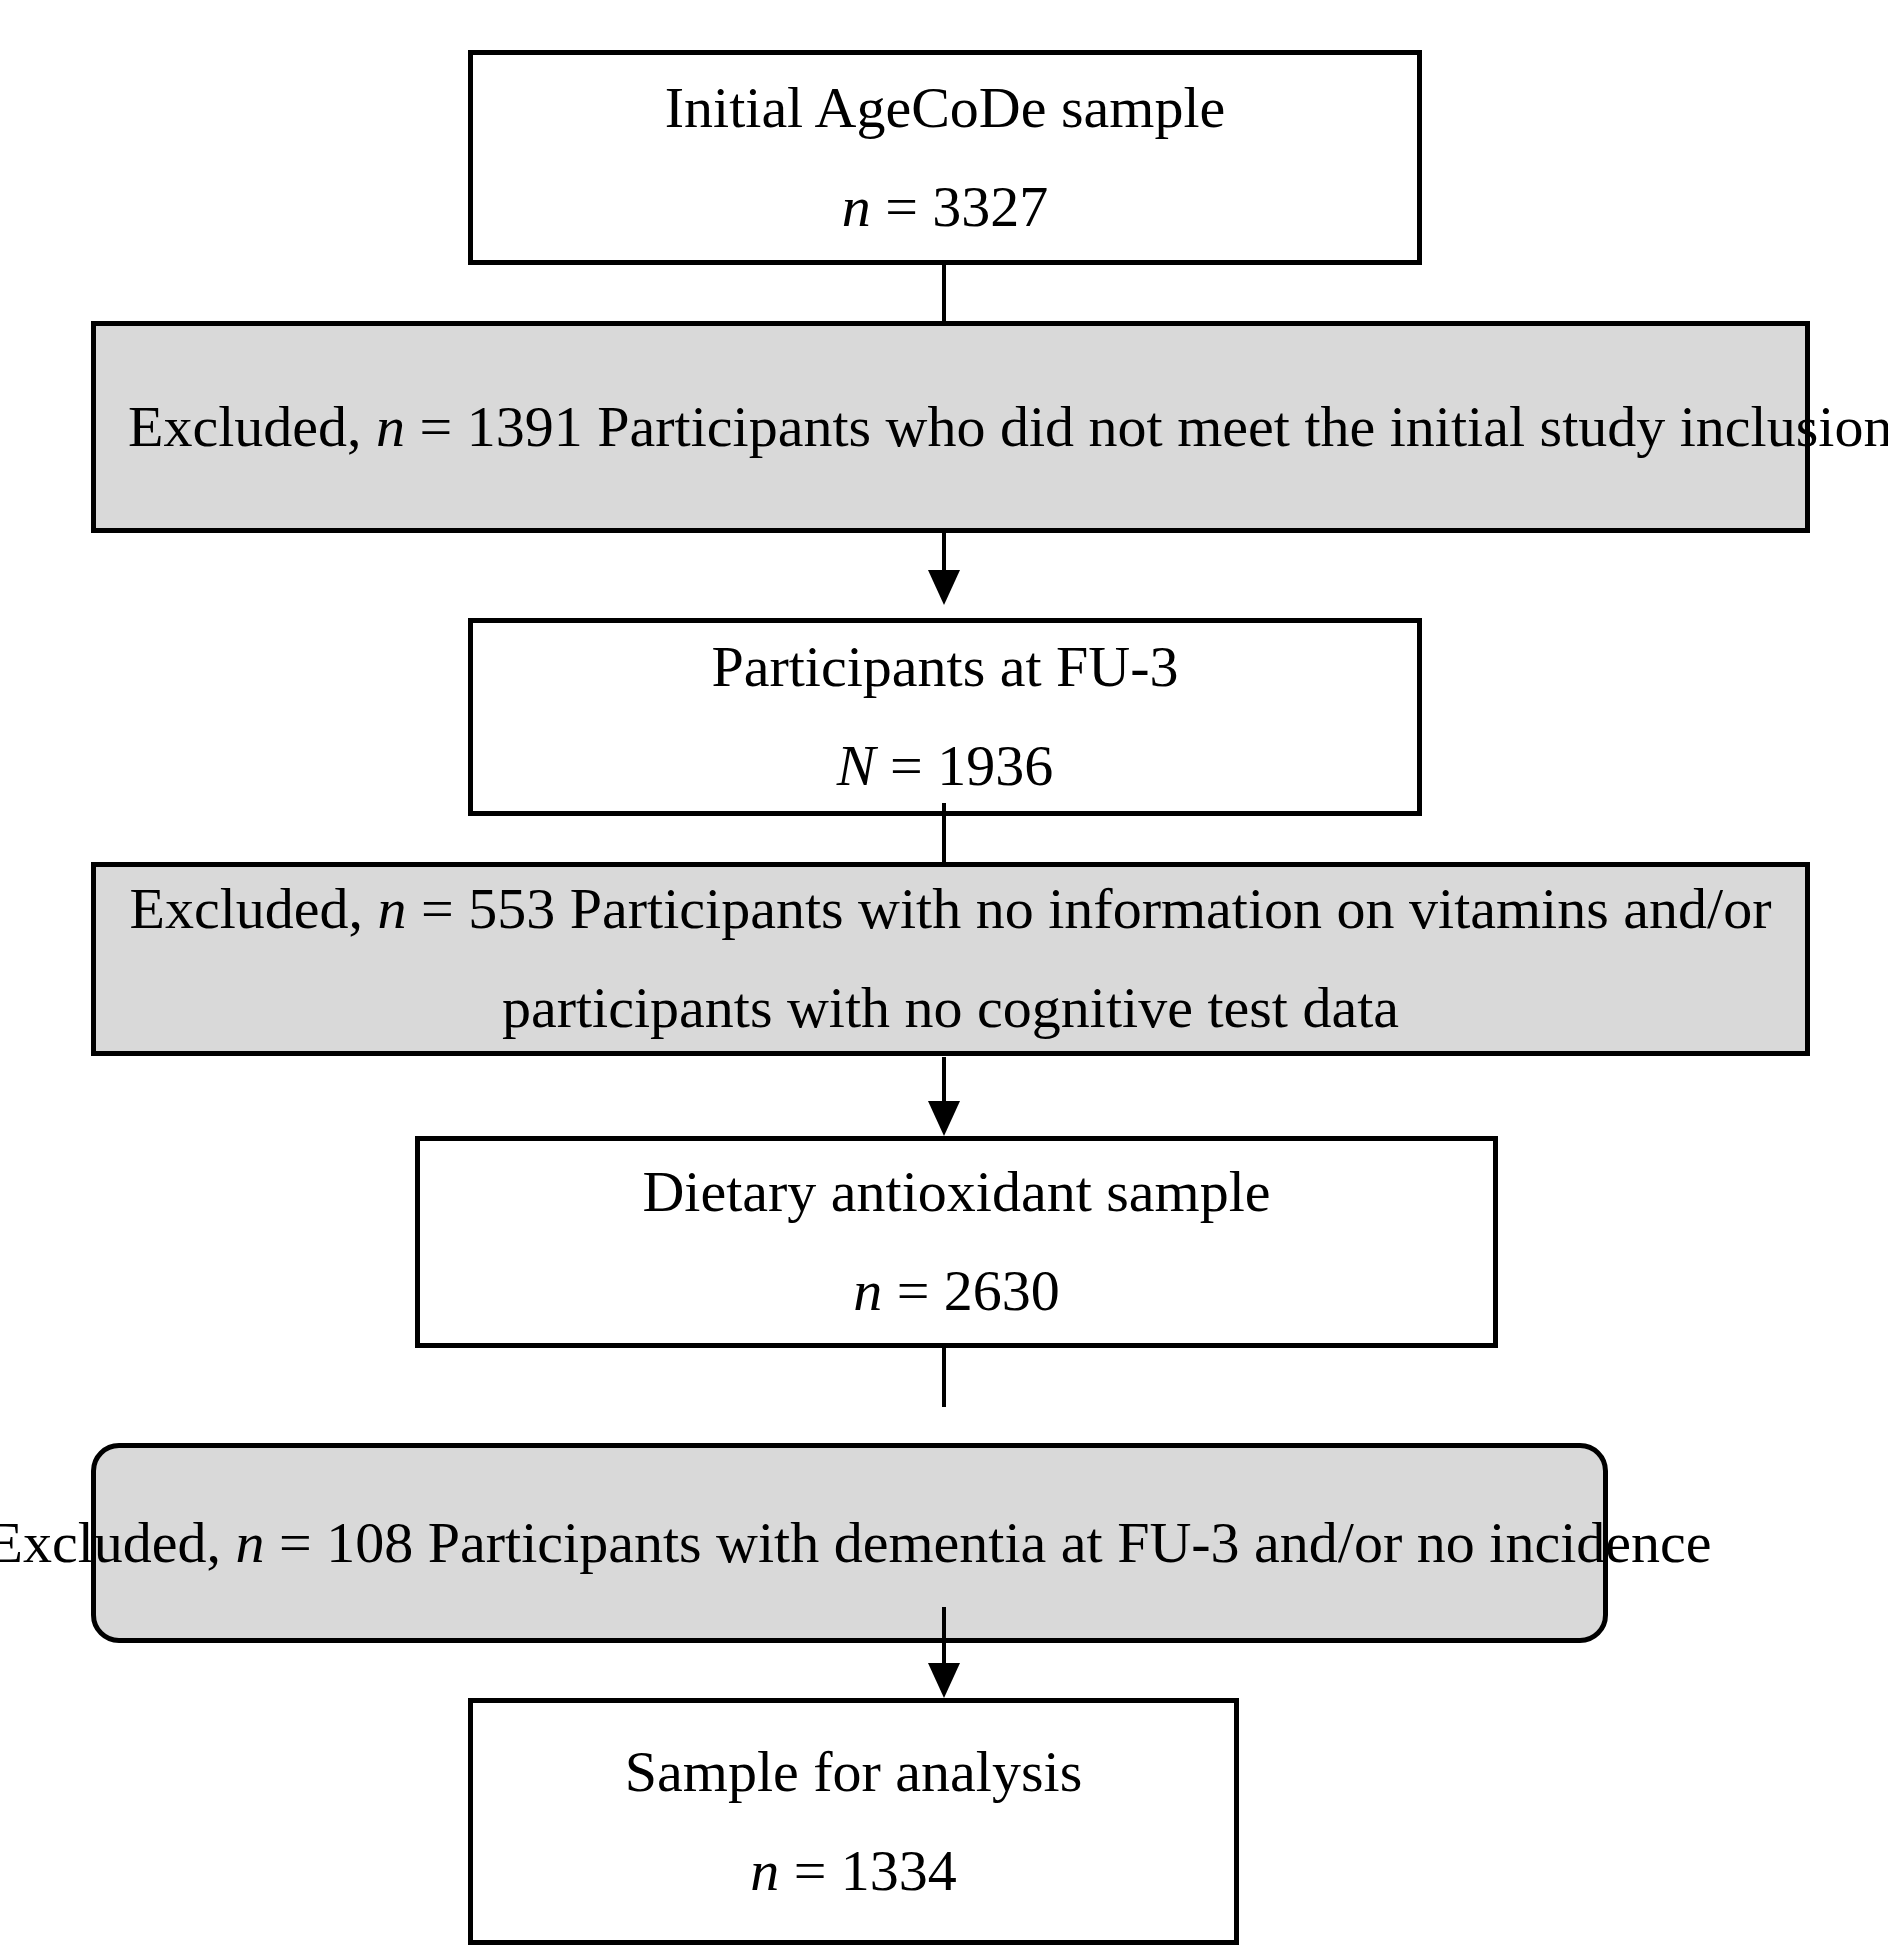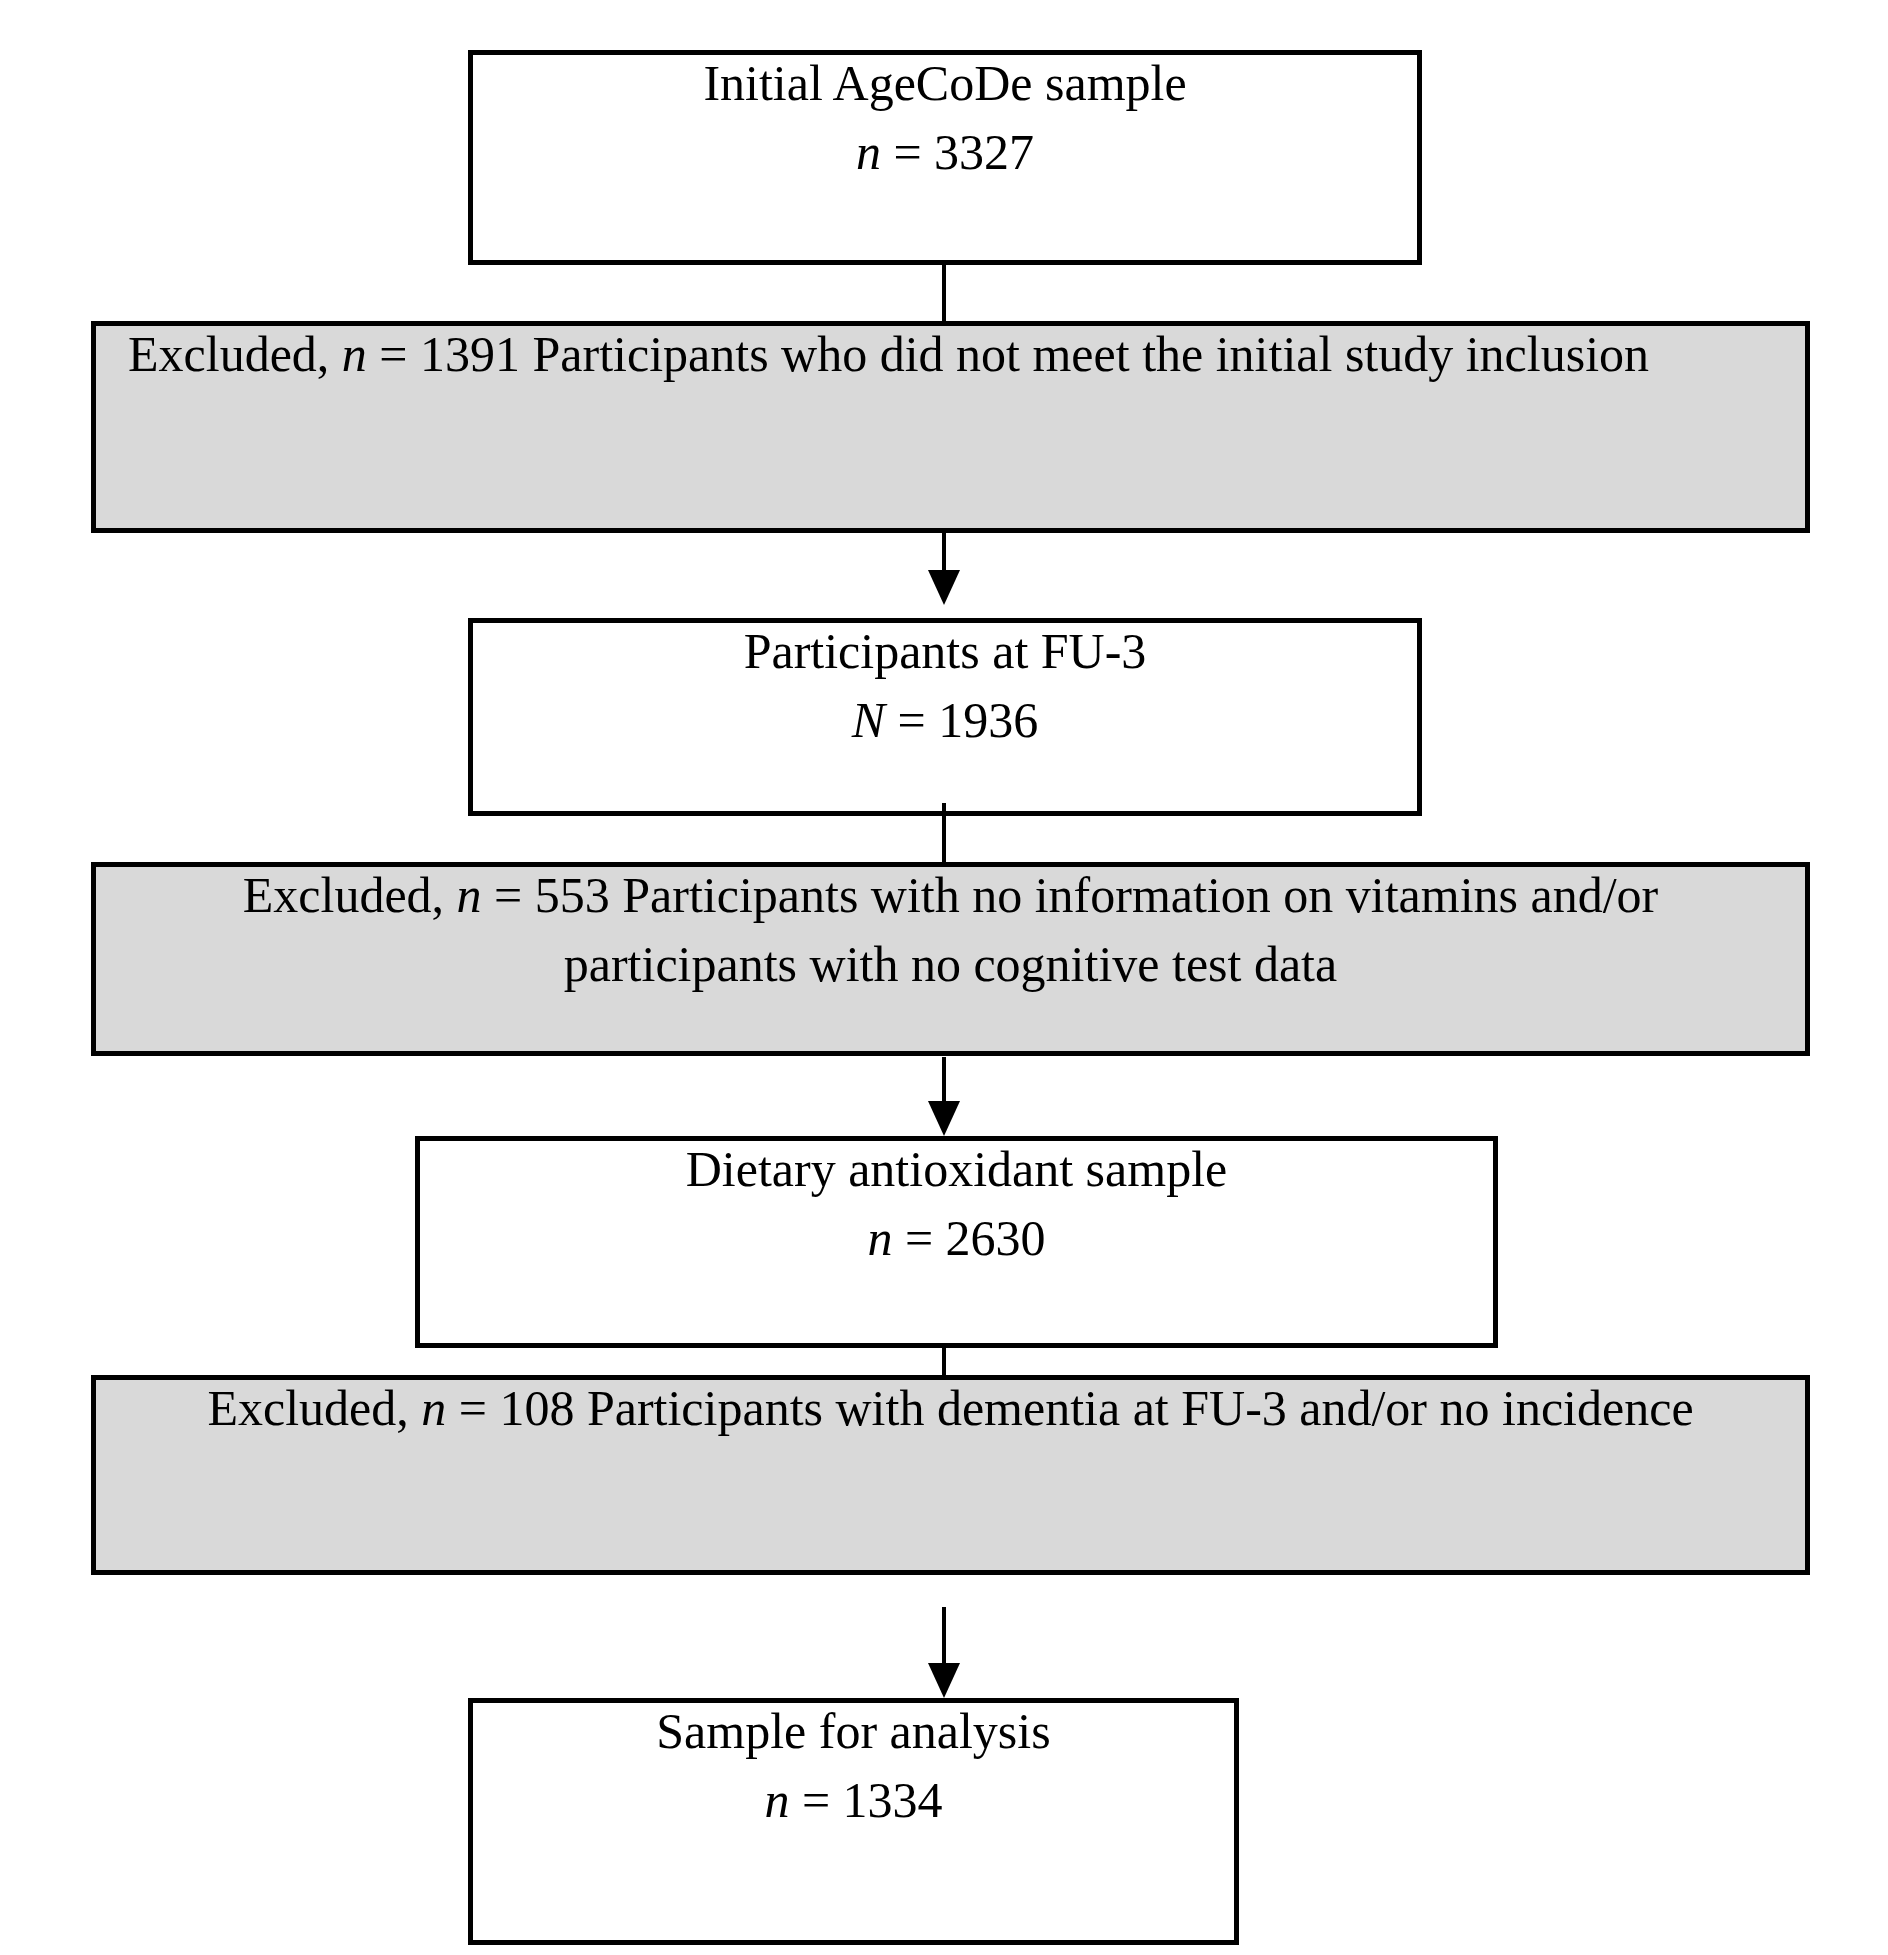--- a/index.html
+++ b/index.html
@@ -16,24 +16,24 @@
     font-family: "Liberation Serif", "DejaVu Serif", serif;
     overflow: hidden;
   }
   .node {
     position: absolute;
     box-sizing: border-box;
     background: #ffffff;
     border: 5.3px solid #000000;
     display: flex;
     flex-direction: column;
-    justify-content: flex-start;
+    justify-content: center;
     align-items: center;
-    row-gap: 11px;
-    font-size: 50px;
+    row-gap: 32px;
+    font-size: 58px;
     line-height: 1.15;
     text-align: center;
   }
   .node.excluded {
     background: #d9d9d9;
     padding: 0 32px;
   }
   .node.excluded.align-left {
     align-items: flex-start;
     text-align: left;
@@ -58,21 +58,21 @@
     border-left: 16.5px solid transparent;
     border-right: 16.5px solid transparent;
     border-top: 35px solid #000000;
   }
   
   #node-initial-sample  { left: 468px;  top: 50px;   width: 954px; height: 215px; }
   #node-excluded-1      { left: 91px;  top: 321px;  width: 1719px; height: 212px; }
   #node-fu3-sample      { left: 468px;  top: 578px; width: 954px; height: 198px; margin-top: 40px; }
   #node-excluded-2      { left: 91px;  top: 862px; width: 1719px; height: 194px; }
   #node-dietary-sample  { left: 415px;  top: 1136px; width: 1083px; height: 212px; }
-  #node-excluded-3      { left: 91px;  top: 1375px; width: 1719px; height: 200px; }
+  #node-excluded-3      { left: 91px;  top: 1443px; width: 1517px; height: 200px; border-radius: 28px; }
   #node-analysis-sample { left: 468px;  top: 1698px; width: 771px; height: 247px; }
   
   #conn-1-line  { top: 265px;  height: 56px; }
   #conn-2-line  { top: 533px;  height: 41px; }
   #conn-2-arrow { top: 570px; }
   #conn-3-line  { top: 803px; height: 59px; }
   #conn-4-line  { top: 1057px; height: 47px; }
   #conn-4-arrow { top: 1101px; }
   #conn-5-line  { top: 1348px; height: 59px; }
   #conn-6-line  { top: 1607px; height: 59px; }

